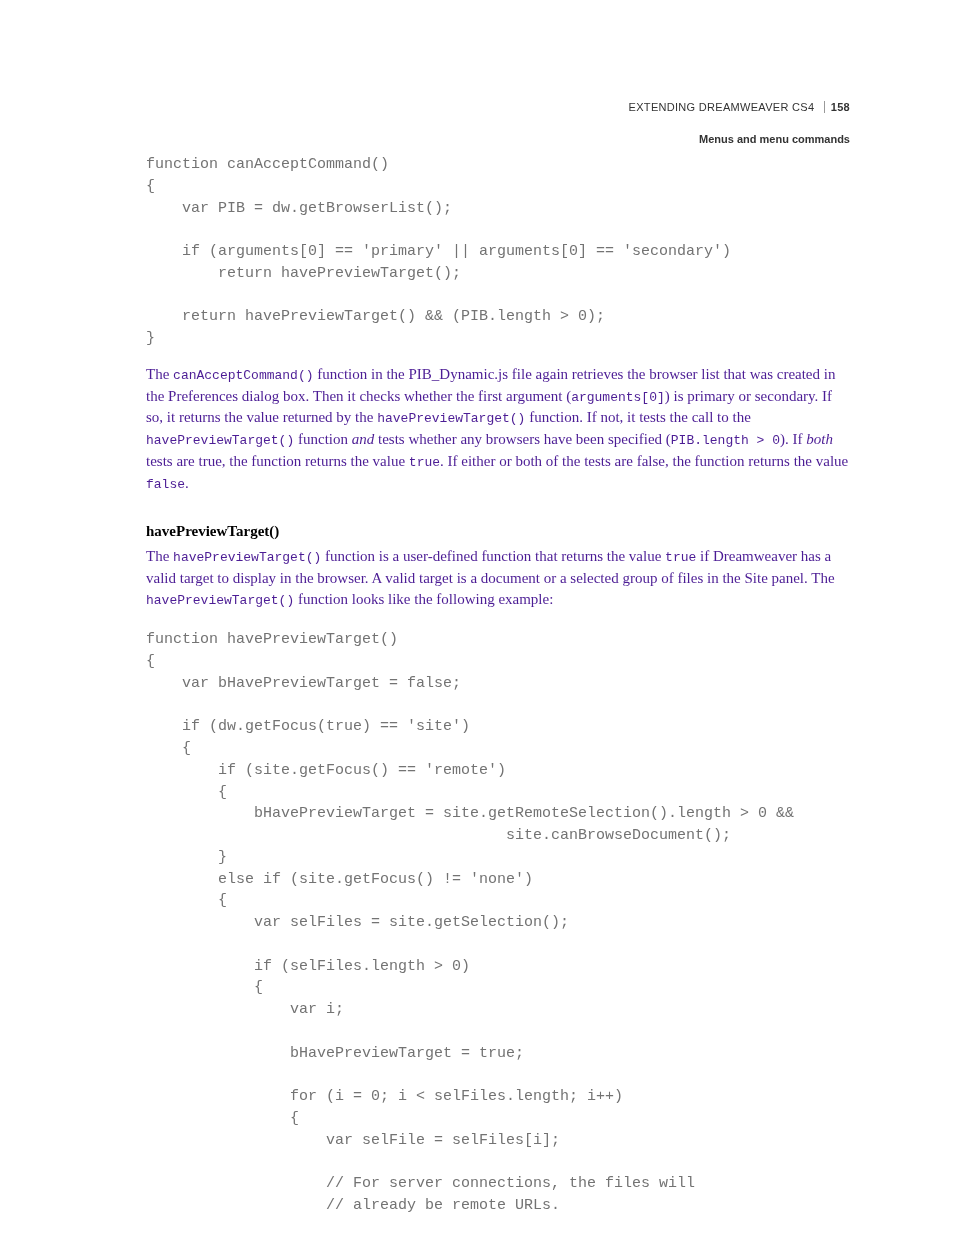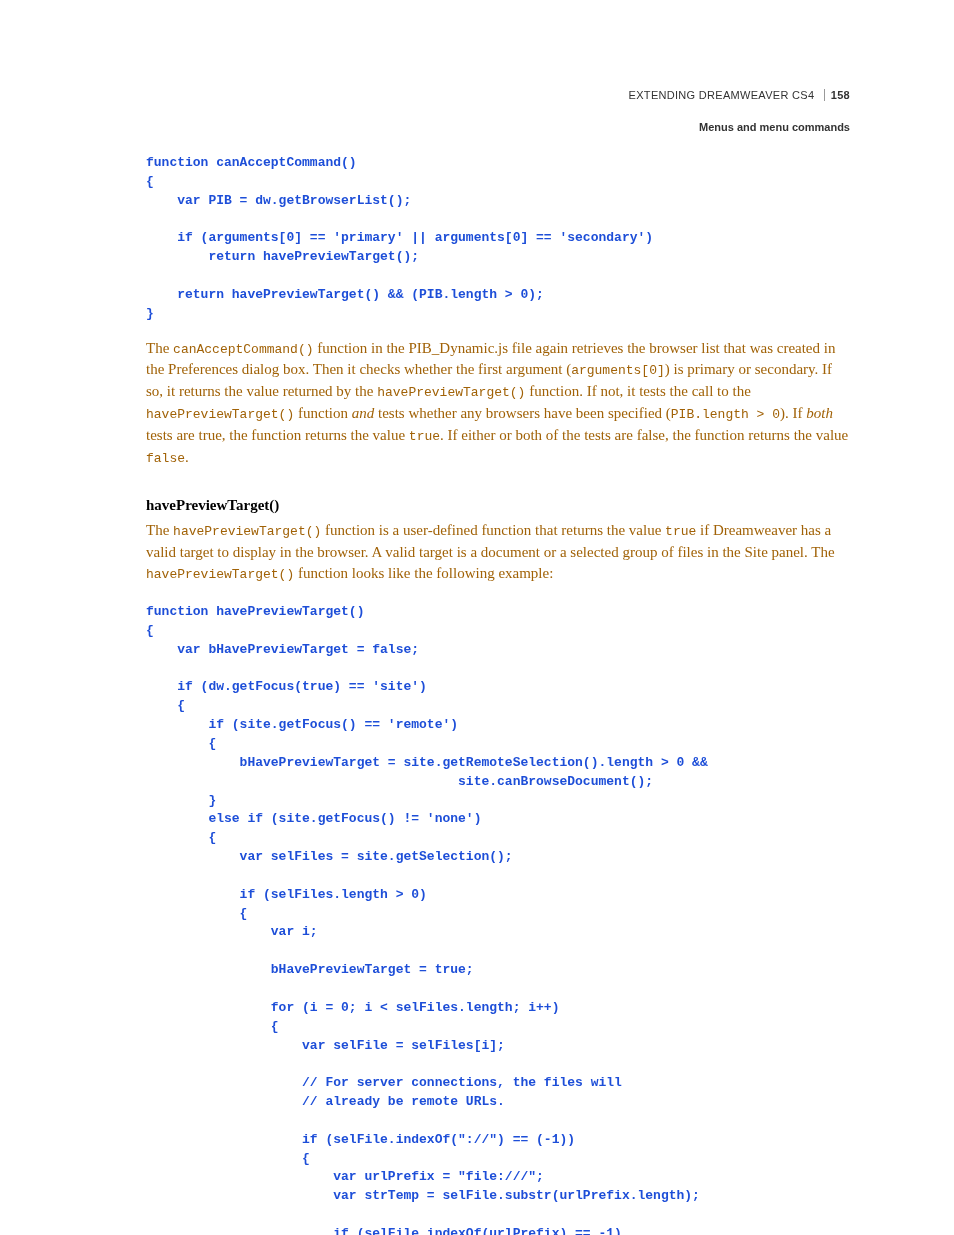--- a/index.html
+++ b/index.html
@@ -19,45 +19,44 @@
   .running-head {
     position: absolute;
     top: 88px;
     right: 104px;
     text-align: right;
     font-family: "Myriad Pro", "Helvetica Neue", Arial, sans-serif;
     font-size: 11px;
     line-height: 1.35;
     color: #333;
   }
-  .running-head .line1 { letter-spacing: 0.3px; }
+  .running-head .line1 { letter-spacing: 0.3px; margin-top: 12px; }
   .running-head .line1 .pagenum {
     font-weight: 700;
     padding-left: 6px;
     border-left: 1px solid #999;
     margin-left: 6px;
   }
   .running-head .line2 { font-weight: 700; margin-top: 17px; }
   .content {
     padding-top: 66px;
   }
   pre.code {
     font-family: "Courier New", Courier, monospace;
-    font-size: 13px;
+    font-size: 15px;
     line-height: 1.45;
     white-space: pre;
     margin: 0 0 14px 0;
-    color: #1d4ed8;
-    font-weight: bold;
+    color: #737373;
   }
   p.body {
     font-size: 15px;
     line-height: 1.45;
     margin: 0 0 18px 0;
-    color: #a16207;
+    color: #4c1d95;
   }
   code.inline {
     font-family: "Courier New", Courier, monospace;
     font-size: 13px;
   }
   em { font-style: italic; }
   h3.subhead {
     font-family: "Minion Pro", "Times New Roman", Times, serif;
     font-size: 15px;
     font-weight: 700;

